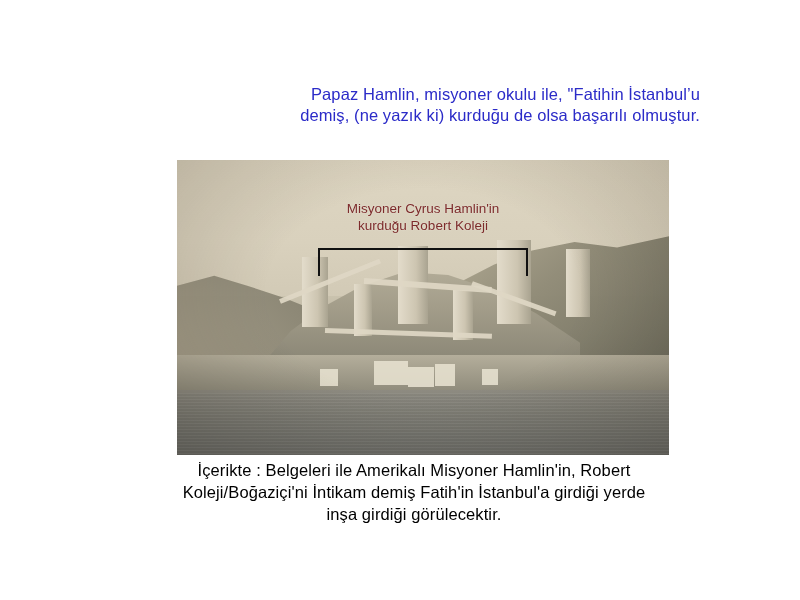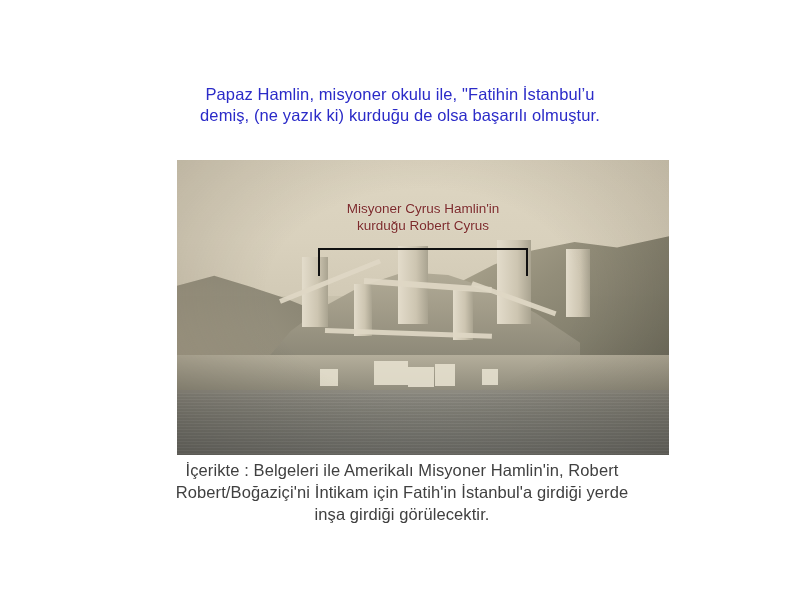--- a/index.html
+++ b/index.html
@@ -21,21 +21,21 @@
     height: 600px;
     background: #ffffff;
   }
 
   
   .top-caption {
     position: absolute;
     left: 100px;
     top: 84px;
     width: 600px;
-    text-align: center;
+    text-align: right;
     color: #2b2bc8;
     font-size: 16.5px;
     line-height: 1.30;
     letter-spacing: 0.1px;
   }
   .top-caption .line {
     display: block;
     white-space: nowrap;
   }
 
@@ -193,25 +193,25 @@
     position: absolute;
     top: 0; width: 2px; height: 28px;
     background: #111111;
   }
   .bracket .vl { left: 0; }
   .bracket .vr { right: 0; }
 
   
   .bottom-caption {
     position: absolute;
-    left: 72px;
+    left: 84px;
     top: 460px;
     width: 660px;
     text-align: center;
-    color: #404040;
+    color: #000000;
     font-size: 16.5px;
     line-height: 1.32;
     letter-spacing: 0.1px;
   }
   .bottom-caption .line {
     display: block;
     white-space: nowrap;
   }
 </style>
 </head>
@@ -249,29 +249,29 @@
       <div class="bld b3"></div>
       <div class="bld b4"></div>
       <div class="bld b5"></div>
 
       <div class="water"></div>
       <div class="photo-tint"></div>
     </div>
 
     <div class="annotation">
       <span class="line">Misyoner Cyrus Hamlin'in</span>
-      <span class="line">kurduğu Robert Cyrus</span>
+      <span class="line">kurduğu Robert Koleji</span>
     </div>
 
     <div class="bracket">
       <div class="hbar"></div>
       <div class="vl"></div>
       <div class="vr"></div>
     </div>
   </div>
 
   <div class="bottom-caption">
     <span class="line">İçerikte : Belgeleri ile Amerikalı Misyoner  Hamlin'in, Robert</span>
-    <span class="line">Robert/Boğaziçi'ni  İntikam için  Fatih'in İstanbul'a girdiği yerde</span>
+    <span class="line">Koleji/Boğaziçi'ni  İntikam demiş  Fatih'in İstanbul'a girdiği yerde</span>
     <span class="line">inşa girdiği görülecektir.</span>
   </div>
 
 </div>
 
 </body></html>

